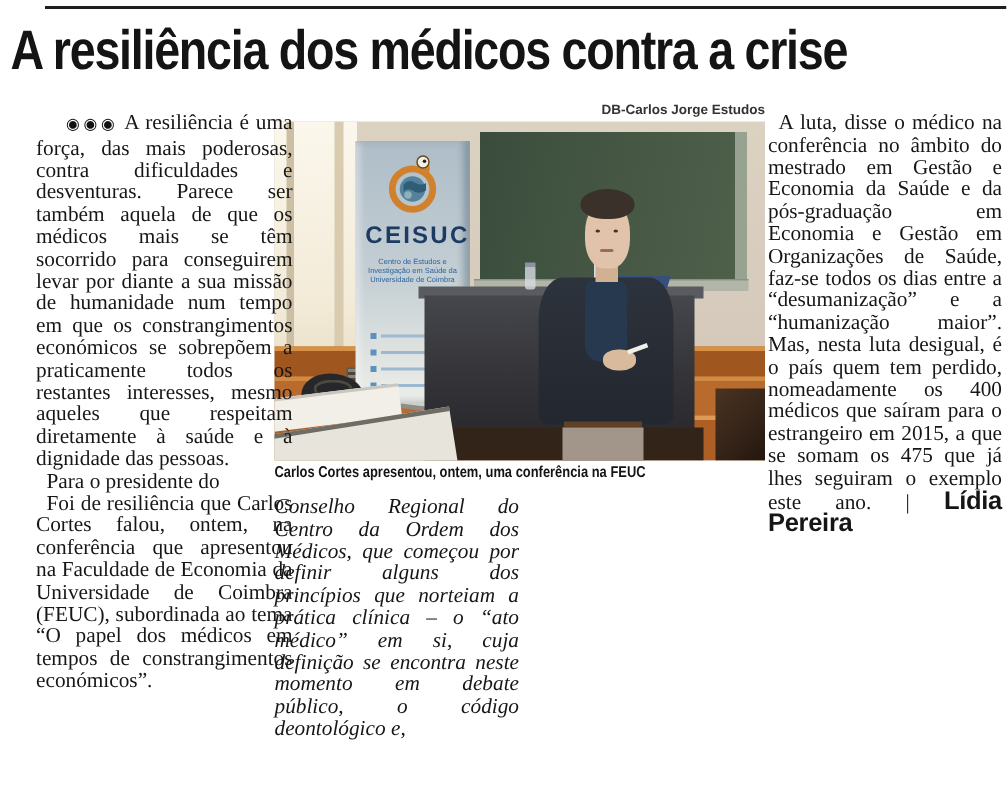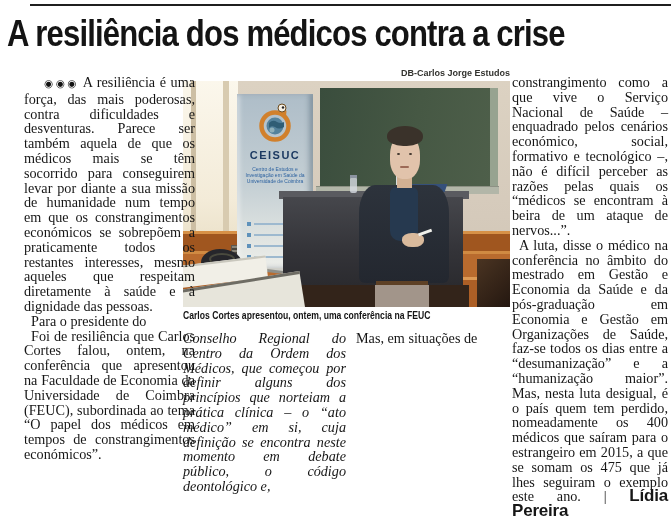--- a/index.html
+++ b/index.html
@@ -35,22 +35,22 @@
   .step-e3{left:0;top:196px;width:327px;height:3px;background:#dd9a55;}
   .grille{background:repeating-linear-gradient(180deg,#8a8578 0 2px,#4a453c 2px 4px);
           border:1px solid #5d5850;}
   .grille1{left:48px;top:164px;width:100px;height:15px;}
   .grille2{left:163px;top:198px;width:112px;height:20px;}
 
   .banner{left:54px;top:13px;width:76px;height:174px;
     background:linear-gradient(180deg,#aebdc8,#c4cfd4 52%,#dde2e0 80%,#edeeea);
     box-shadow:inset -4px 0 5px rgba(80,100,115,.45), inset 3px 0 4px rgba(255,255,255,.4);}
   .banner .logo{position:relative;display:block;margin:7px auto 0;}
-  .org{position:relative;display:block;margin-top:2px;width:100%;text-align:center;
-    font-family:"Liberation Sans",sans-serif;font-weight:bold;font-size:11px;
+  .org{position:relative;display:block;margin-top:2px;width:100%;text-align:right;
+    font-family:"Liberation Sans",sans-serif;font-weight:bold;font-size:16px;
     letter-spacing:1.5px;color:#1c3a62;}
   .sub{position:relative;display:block;margin-top:5px;width:100%;text-align:center;
     font-family:"Liberation Sans",sans-serif;font-size:5px;line-height:6px;color:#2d62a0;}
   .sub span{display:block;position:static;}
   .mini{left:10px;top:128px;width:56px;height:46px;}
   .mini .row{position:static;display:flex;align-items:center;gap:3px;margin-bottom:7px;}
   .sq{position:static;width:4px;height:4px;background:#5f92bb;}
   .ln{position:static;flex:1;height:2px;background:#9db9cf;}
   .stand{left:50px;top:187px;width:84px;height:3px;background:#cfcfc9;}
   .stand-foot{left:84px;top:190px;width:32px;height:3px;background:#8e8e88;transform:rotate(7deg);}
@@ -213,21 +213,19 @@
     <p class="lead"><span class="bullets">◉◉◉</span> <span>A resiliência é uma força, das mais poderosas, contra dificuldades e desventuras. Parece ser também aquela de que os médicos mais se têm socorrido para conseguirem levar por diante a sua missão de humanidade num tempo em que os constrangimentos económicos se sobrepõem a praticamente todos os restantes interesses, mesmo aqueles que respeitam diretamente à saúde e à dignidade das pessoas.</span></p>
     <p class="ind">Para o presidente do</p>
     <p class="ind">Foi de resiliência que Carlos Cortes falou, ontem, na conferência que apresentou na Faculdade de Economia da Universidade de Coimbra (FEUC), subordinada ao tema “O papel dos médicos em tempos de constrangimentos económicos”.</p>
   </div>
 
   <div class="col col2">
     <p>Conselho Regional do Centro da Ordem dos Médicos, que começou por definir alguns dos princípios que norteiam a prática clínica – o “ato médico” em si, cuja definição se encontra neste momento em debate público, o código deontológico e,</p>
   </div>
 
   <div class="col col3">
-    <p class="ind">Mas, em situações de</p>
   </div>
 
   <div class="col col4">
-    <p>constrangimento como a que vive o Serviço Nacional de Saúde – enquadrado pelos cenários económico, social, formativo e tecnológico –, não é difícil perceber as razões pelas quais os “médicos se encontram à beira de um ataque de nervos...”.</p>
     <p class="ind"><span>A luta, disse o médico na conferência no âmbito do mestrado em Gestão e Economia da Saúde e da pós-graduação em Economia e Gestão em Organizações de Saúde, faz-se todos os dias entre a “desumanização” e a “humanização maior”. Mas, nesta luta desigual, é o país quem tem perdido, nomeadamente os 400 médicos que saíram para o estrangeiro em 2015, a que se somam os 475 que já lhes seguiram o exemplo este ano. |</span> <span class="byline">Lídia Pereira</span></p>
   </div>
 
 </div>
 
 </body></html>

